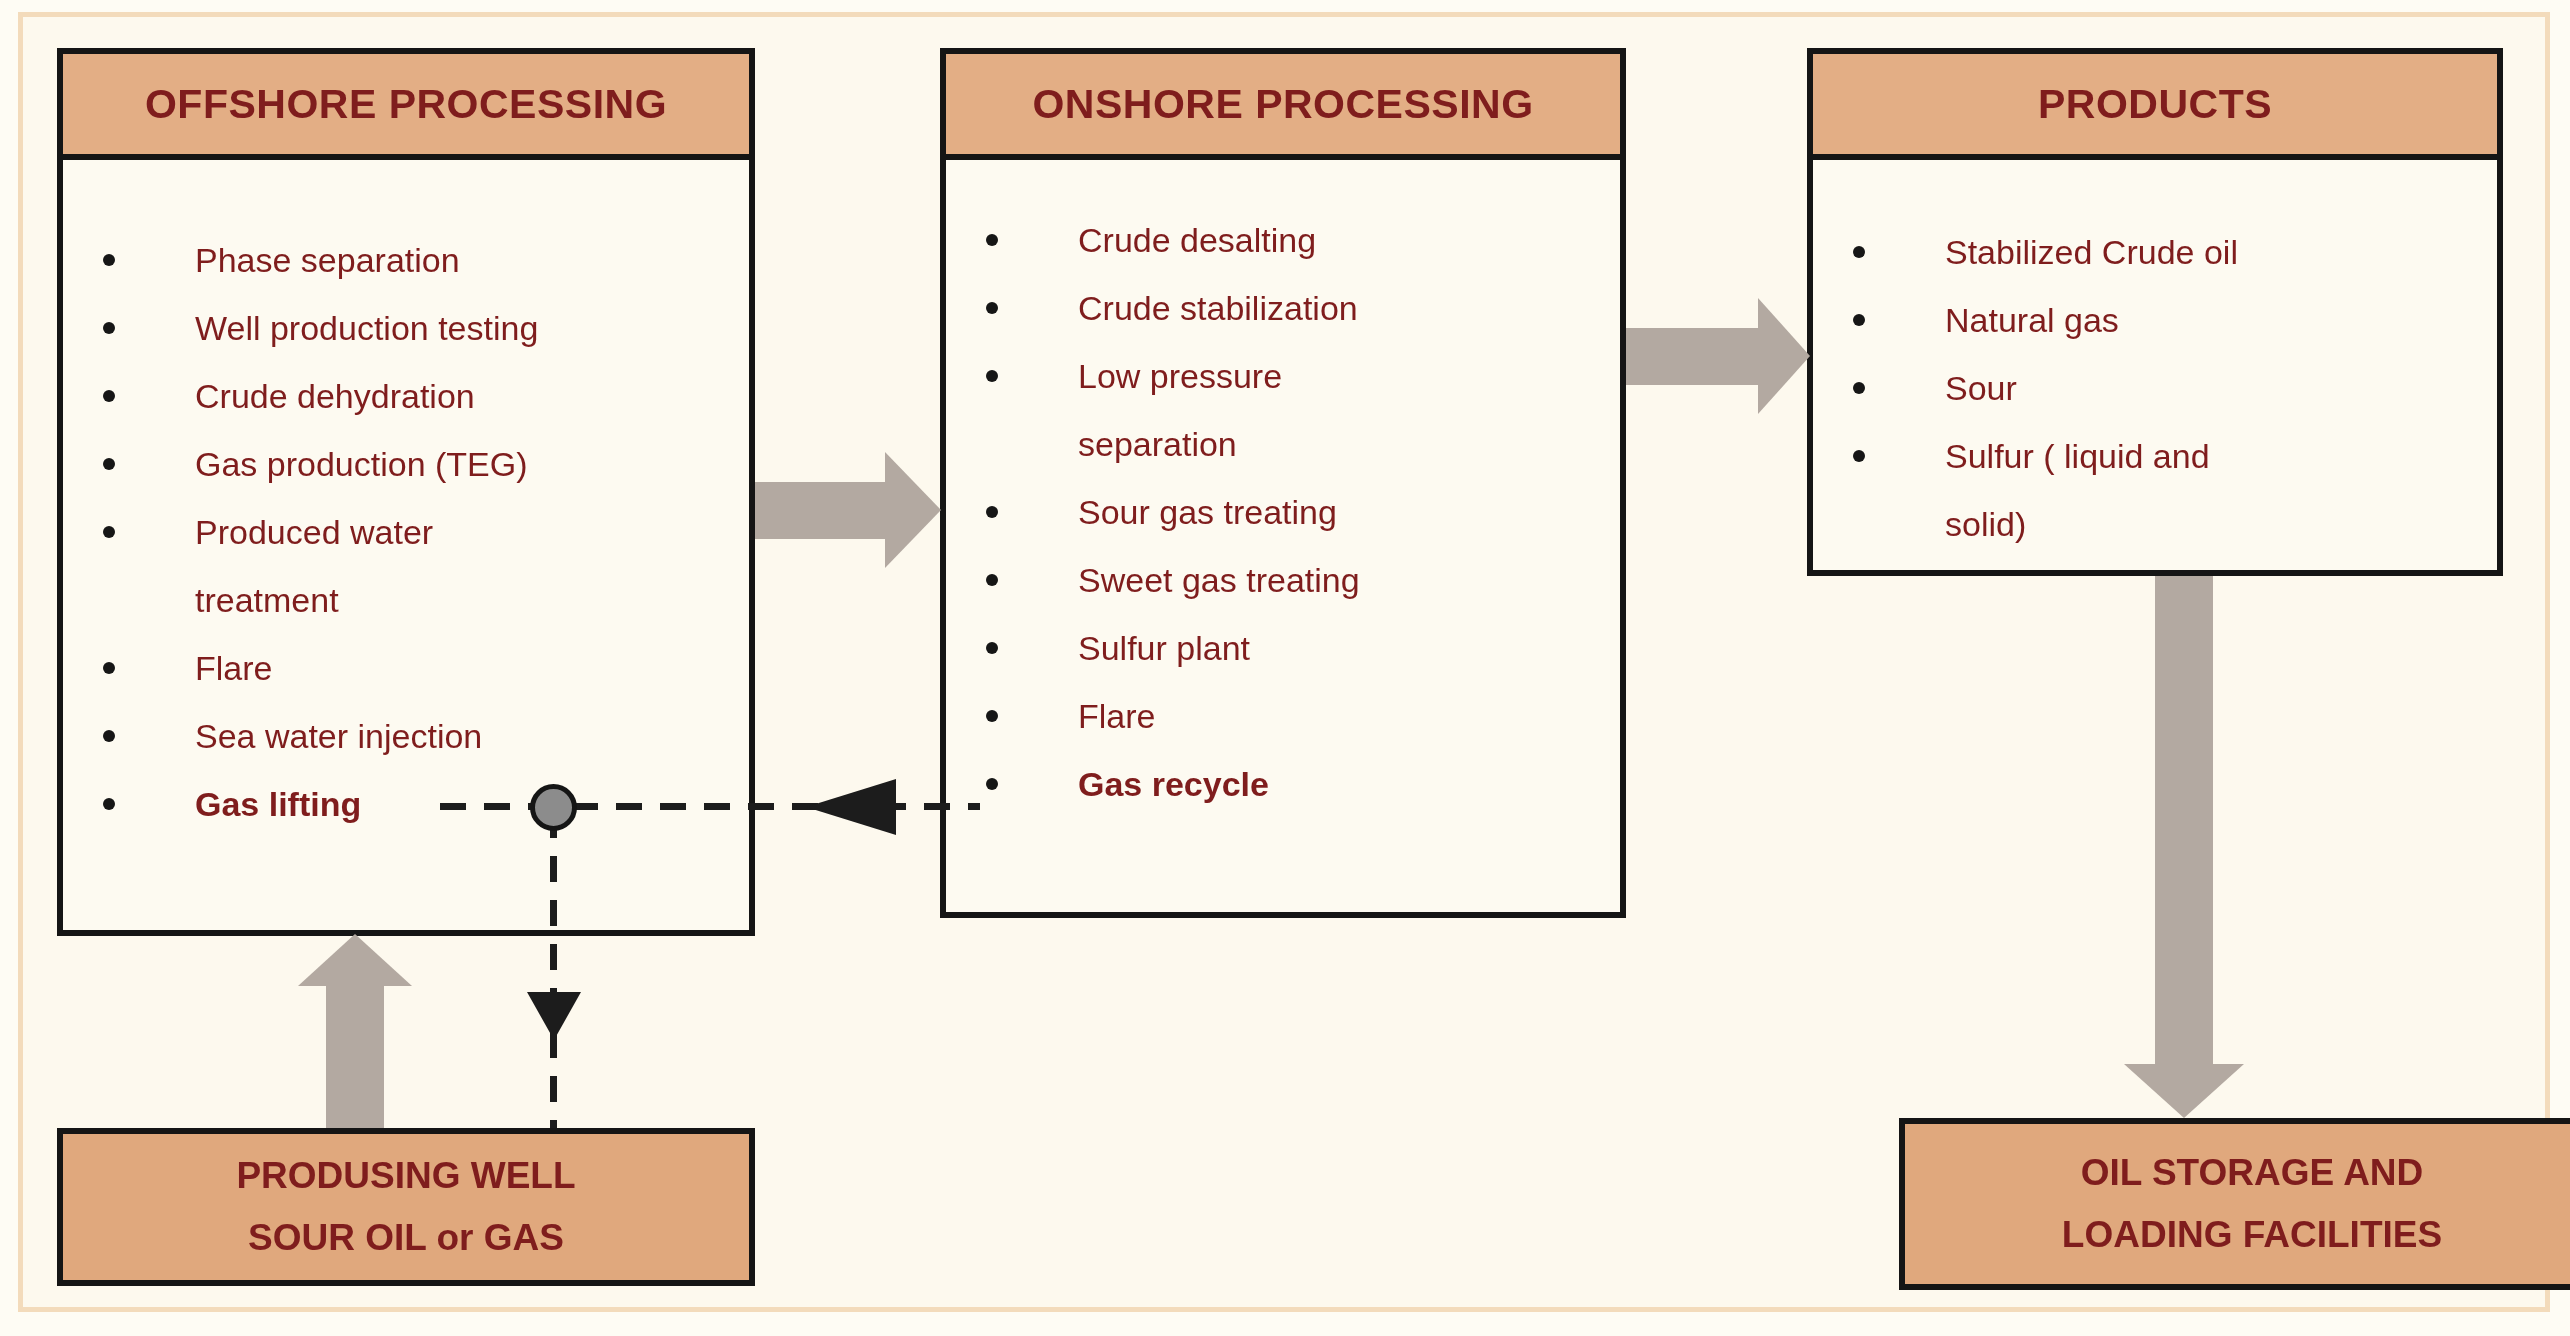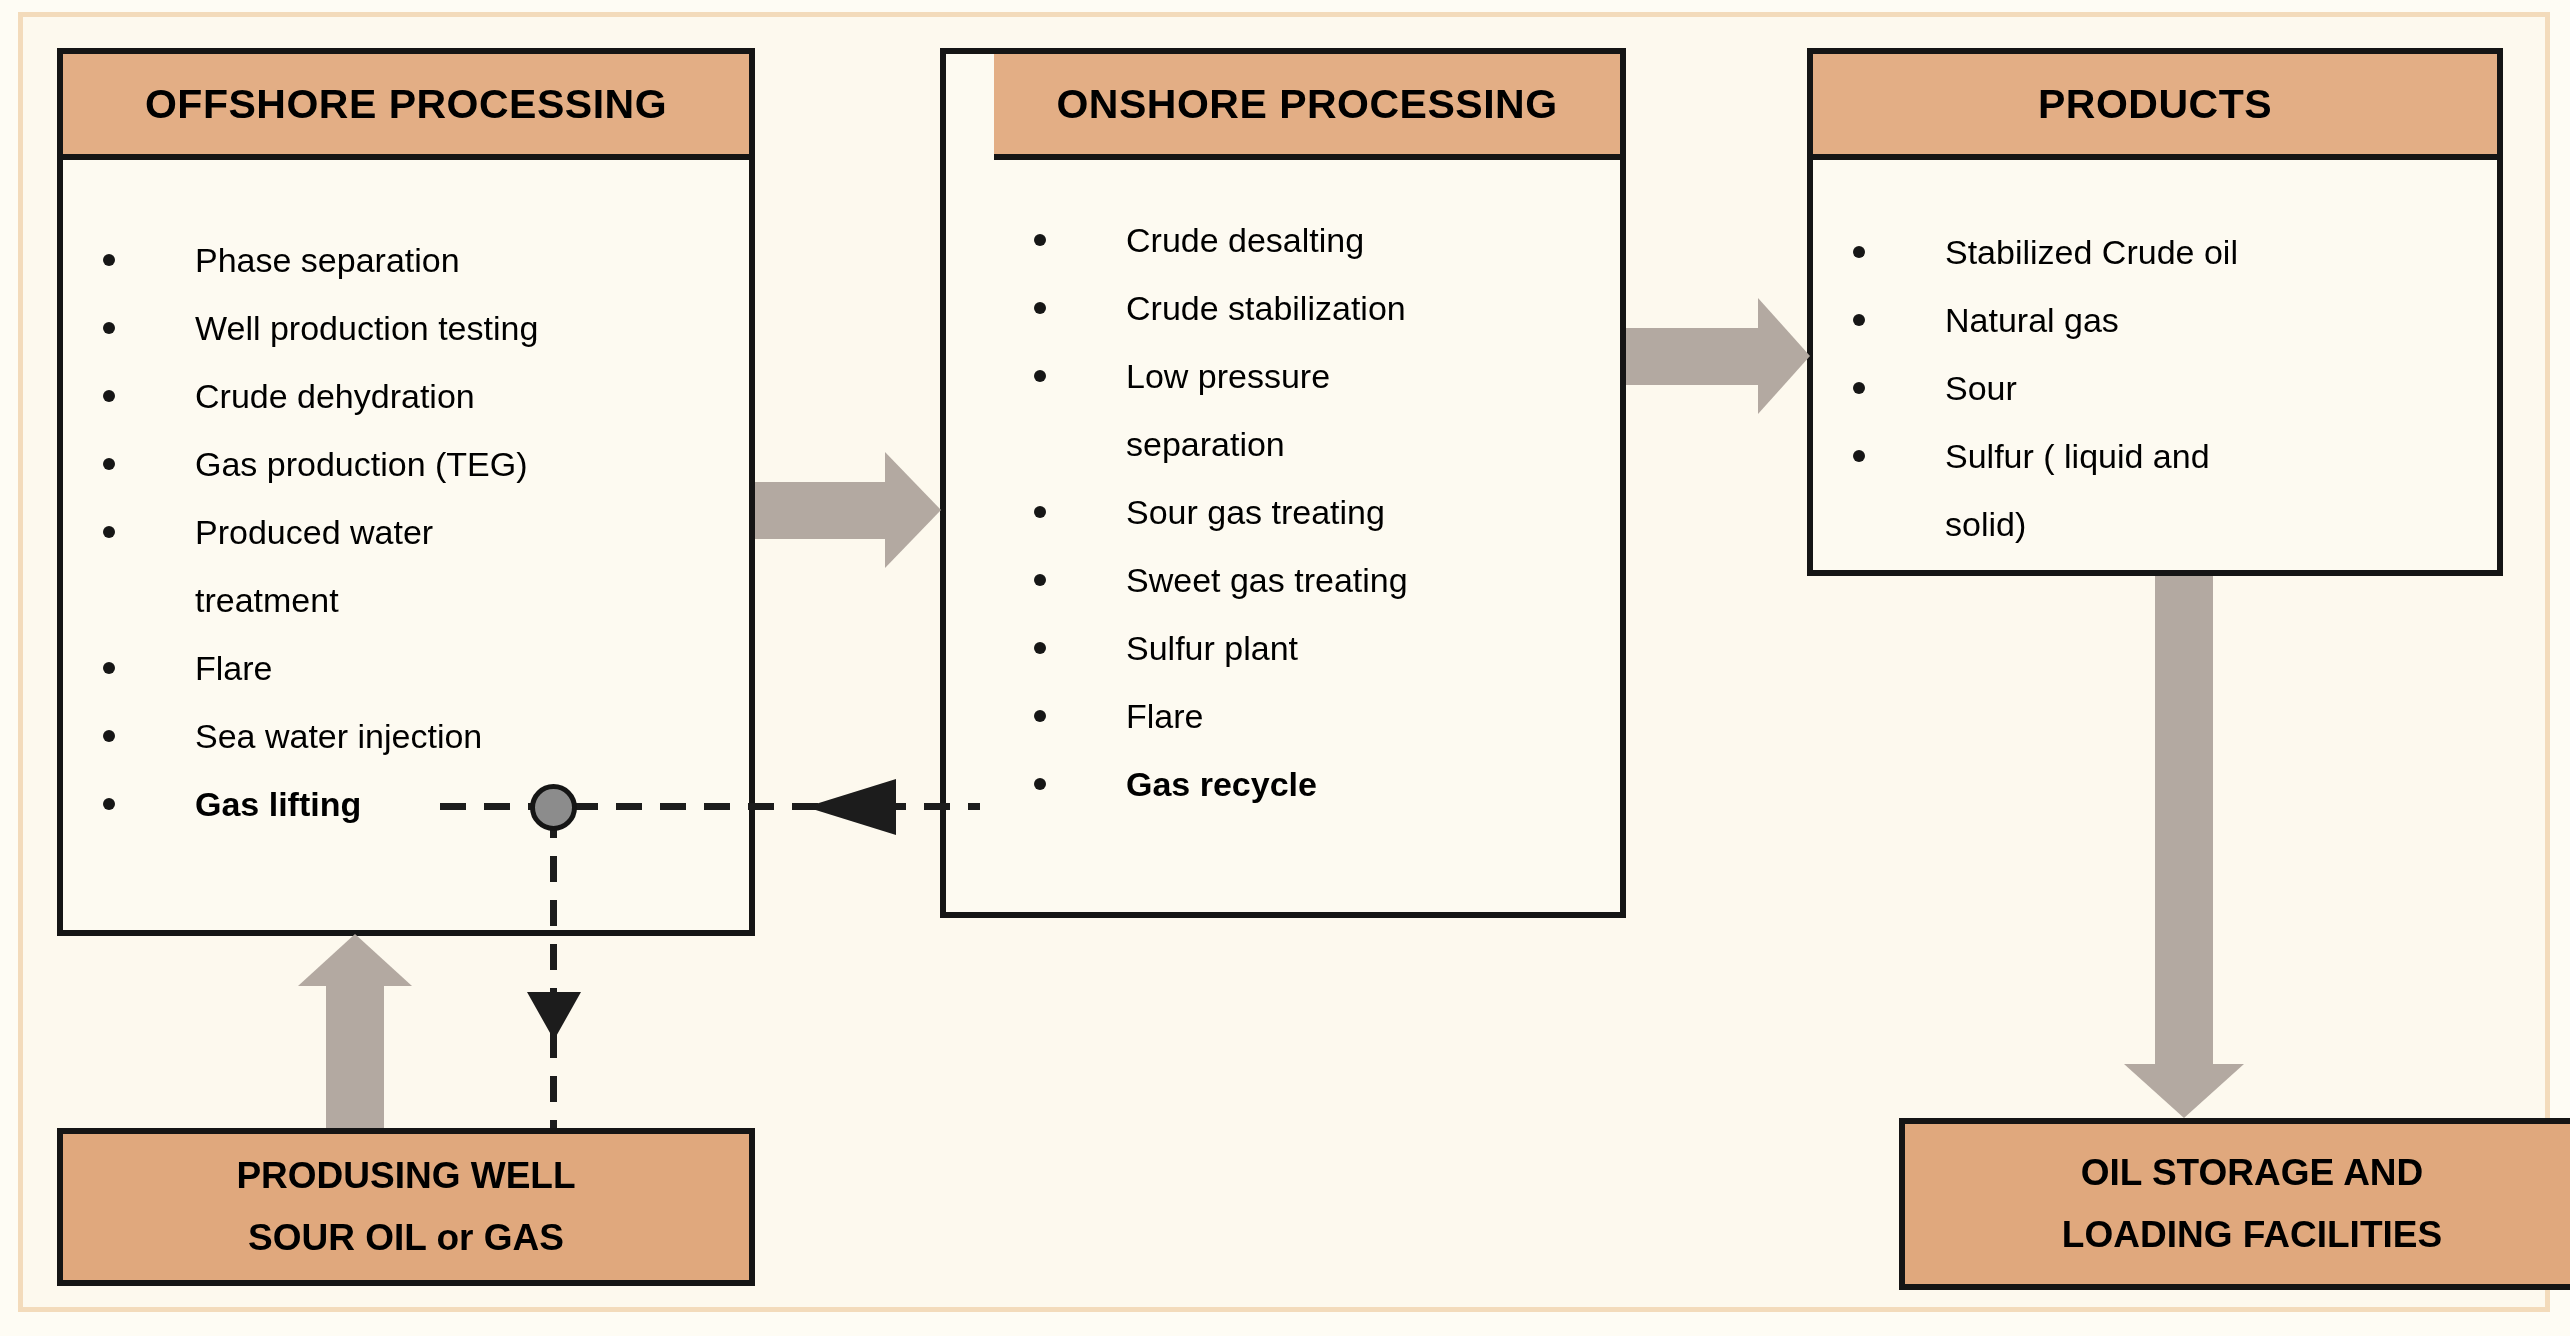--- a/index.html
+++ b/index.html
@@ -1,20 +1,20 @@
 <!DOCTYPE html>
 <html><head>
 <meta charset="utf-8">
 <style>
   html,body{margin:0;padding:0;background:#fffdf8;}
   #canvas{
     position:relative;width:2570px;height:1336px;overflow:hidden;
     background:#fefcf4;
     font-family:"Liberation Sans", sans-serif;
-    color:#000000;
+    color:#7f1d1d;
   }
   .frame{
     position:absolute;left:18px;top:12px;width:2532px;height:1300px;
     border:5px solid #f3dbbb;background:#fdf9ee;box-sizing:border-box;
   }
   .box{
     position:absolute;border:6px solid #151515;background:#fdfaf1;box-sizing:border-box;
   }
   .box-header{
     background:#e3ae85;border-bottom:6px solid #151515;
@@ -26,21 +26,21 @@
   ul.items li{
     position:relative;padding-left:132px;padding-right:8px;
     font-size:34px;line-height:68px;white-space:pre-line;
   }
   ul.items li::before{
     content:"";position:absolute;left:40px;top:28px;width:12px;height:12px;
     border-radius:50%;background:#161616;
   }
   ul.items li.bold{font-weight:bold;}
   .box-offshore{left:57px;top:48px;width:698px;height:888px;}
-  .box-onshore{left:940px;top:48px;width:686px;height:870px;padding-left:48px;}
+  .box-onshore{left:940px;top:48px;width:686px;height:870px;}
   .box-products{left:1807px;top:48px;width:696px;height:528px;}
   .list-offshore{padding-top:66px!important;}
   .list-onshore{padding-top:46px!important;}
   .list-products{padding-top:58px!important;}
   .solid-box{
     position:absolute;border:6px solid #151515;background:#e0a87d;box-sizing:border-box;
     font-weight:bold;font-size:37px;text-align:center;
     display:flex;align-items:center;justify-content:center;
     line-height:62px;white-space:pre-line;
   }

